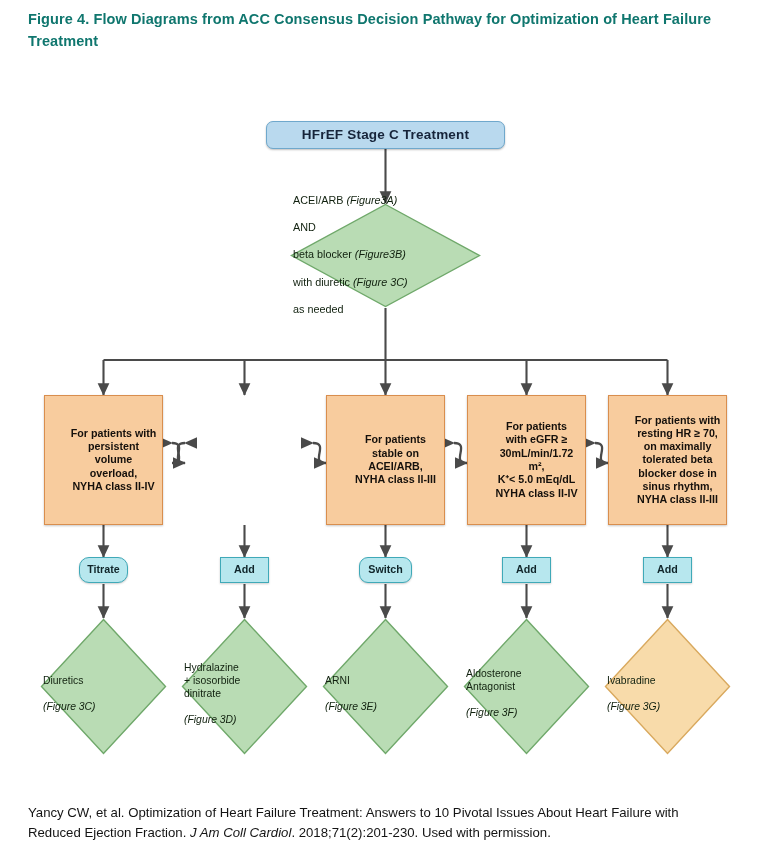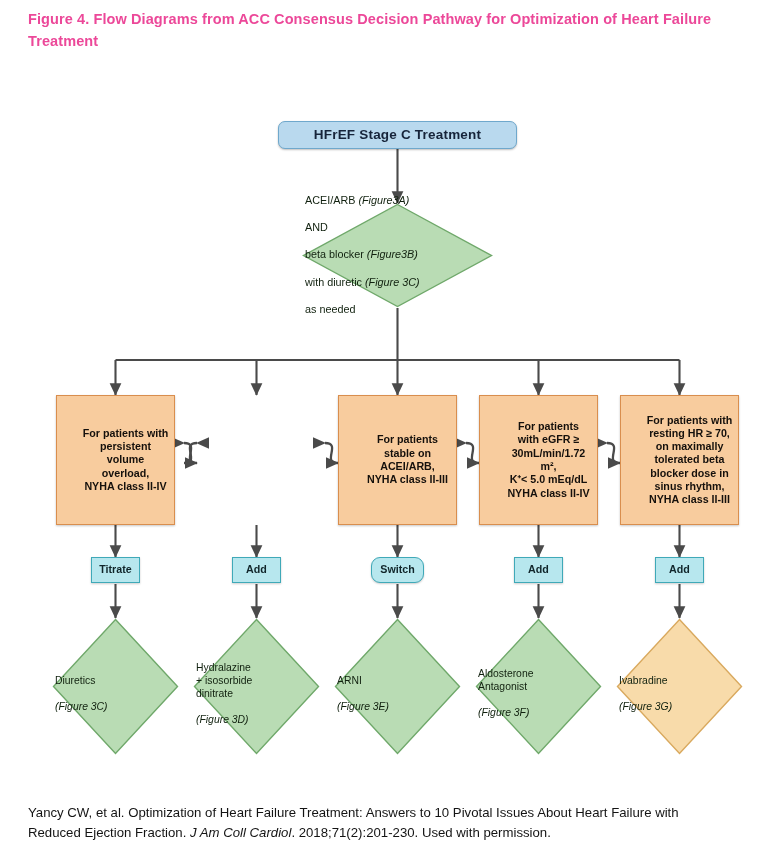--- a/index.html
+++ b/index.html
@@ -16,28 +16,28 @@
   }
 
   
   #figure-title {
     position: absolute;
     left: 28px; top: 8px;
     width: 690px;
     font-size: 14.5px;
     font-weight: bold;
     line-height: 1.55;
-    color: #ec4899;
+    color: #0f766e;
     letter-spacing: 0.1px;
   }
 
   
   #diagram {
     position: absolute;
-    left: 16px; top: 95px;
+    left: 4px; top: 95px;
     width: 670px; height: 675px;
   }
   #diagram-svg {
     position: absolute; left: 0; top: 0;
     width: 763px; height: 675px;
   }
 
   .node {
     position: absolute;
     display: flex;
@@ -218,21 +218,21 @@
   <div class="node box-criteria" style="left:604px; top:300px; width:119px; height:130px;">
     <span class="node-text">For patients with
 resting HR ≥ 70,
 on maximally
 tolerated beta
 blocker dose in
 sinus rhythm,
 NYHA class II-III</span>
   </div>
 
-  <div class="node box-action" style="left:75px; top:462px; width:49px; height:26px;">
+  <div class="node box-action" style="left:75px; top:462px; width:49px; height:26px;border-radius:10px;">
     <span class="node-text">Titrate</span>
   </div>
   <div class="node box-action" style="left:216px; top:462px; width:49px; height:26px;">
     <span class="node-text">Add</span>
   </div>
   <div class="node box-action" style="left:355px; top:462px; width:53px; height:26px;border-radius:9px;">
     <span class="node-text">Switch</span>
   </div>
   <div class="node box-action" style="left:498px; top:462px; width:49px; height:26px;">
     <span class="node-text">Add</span>

